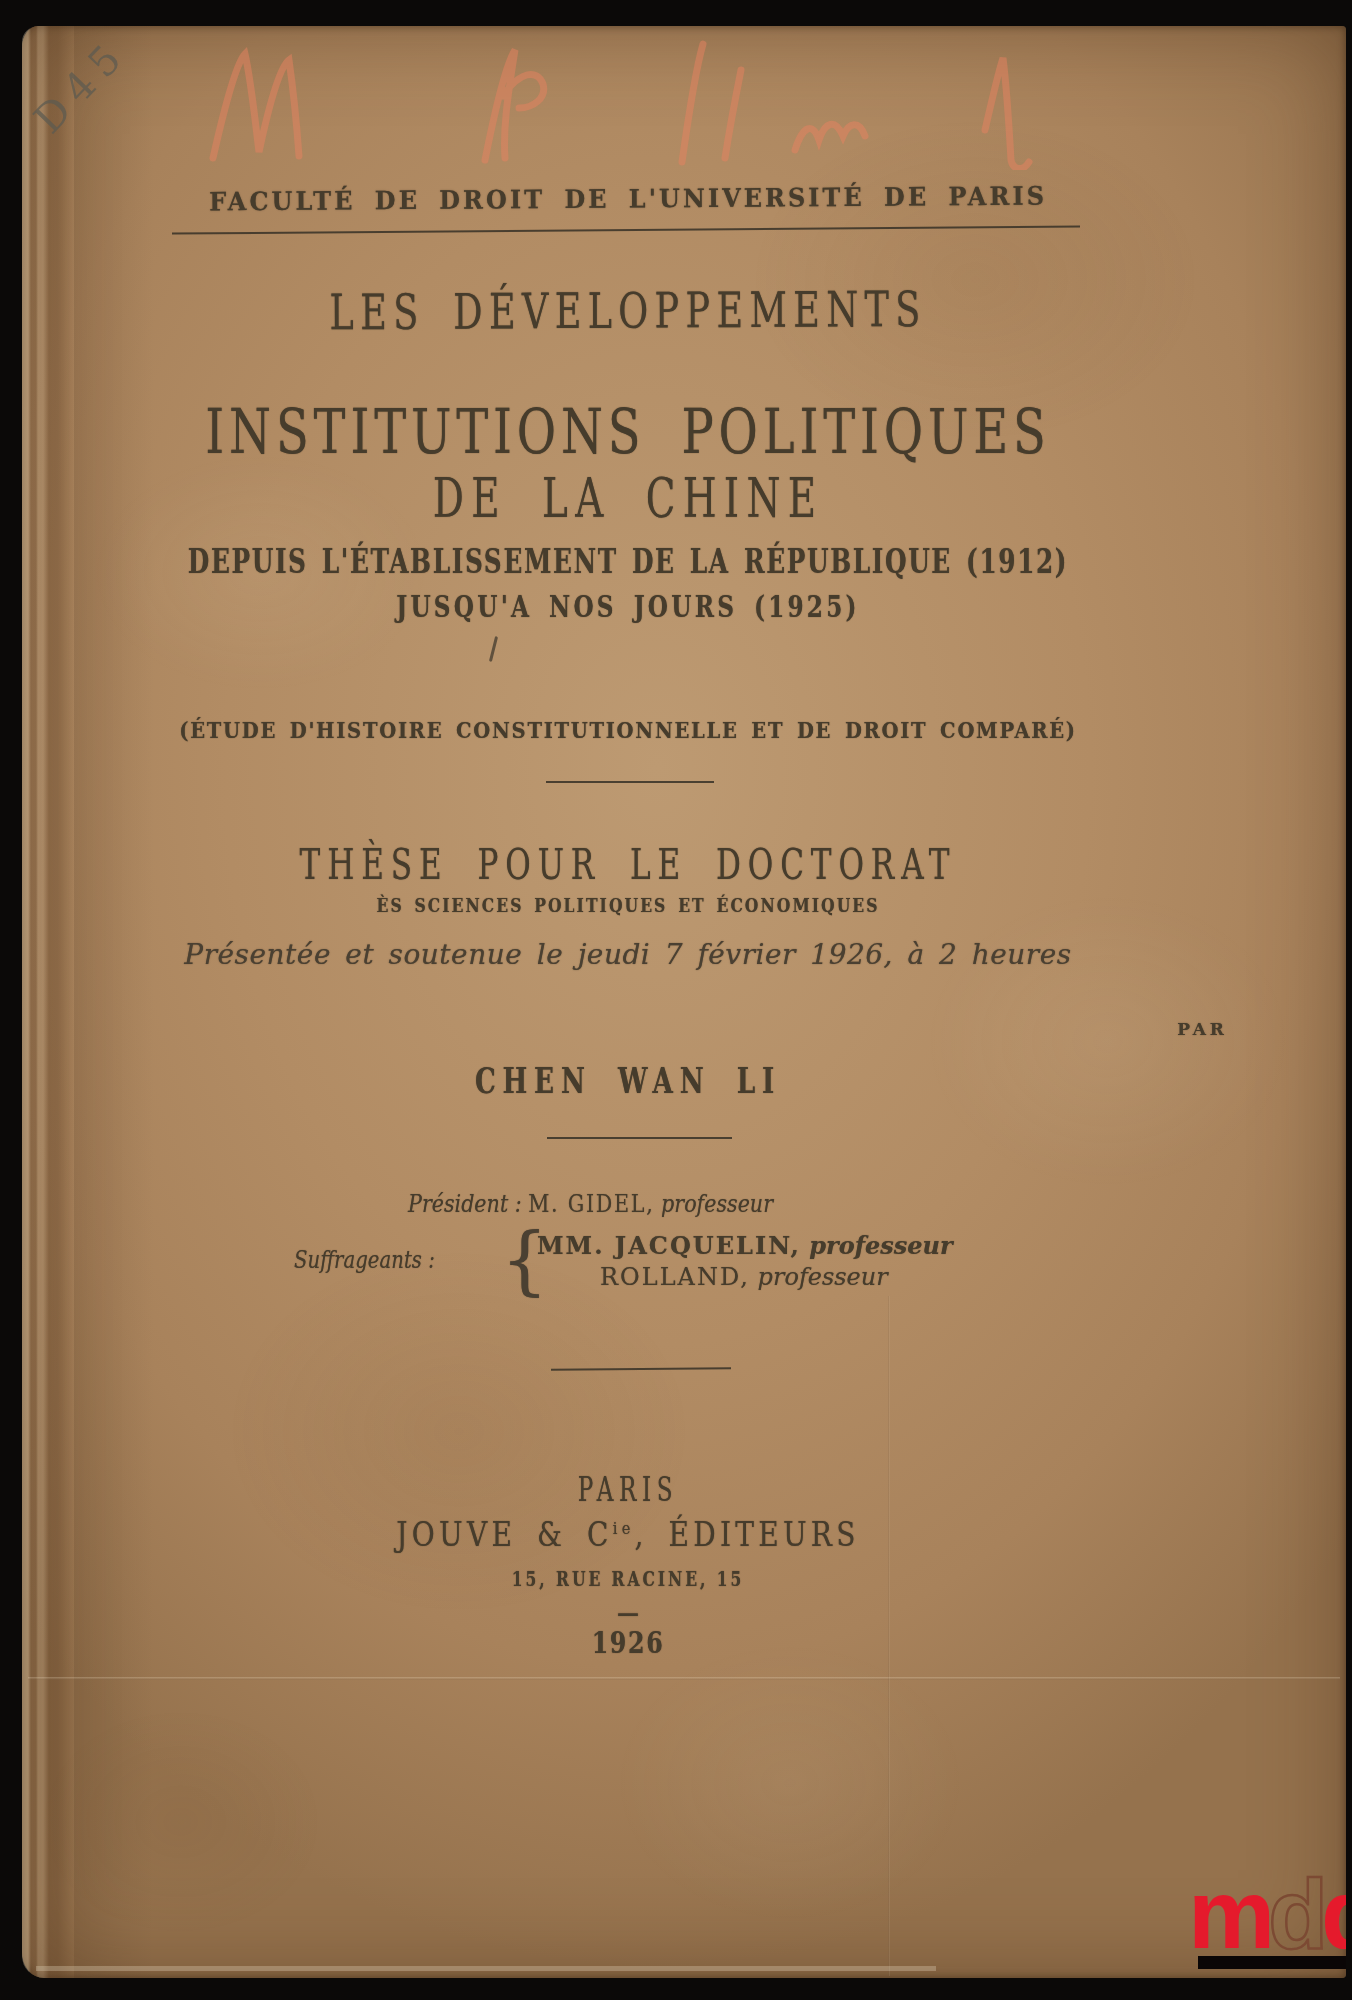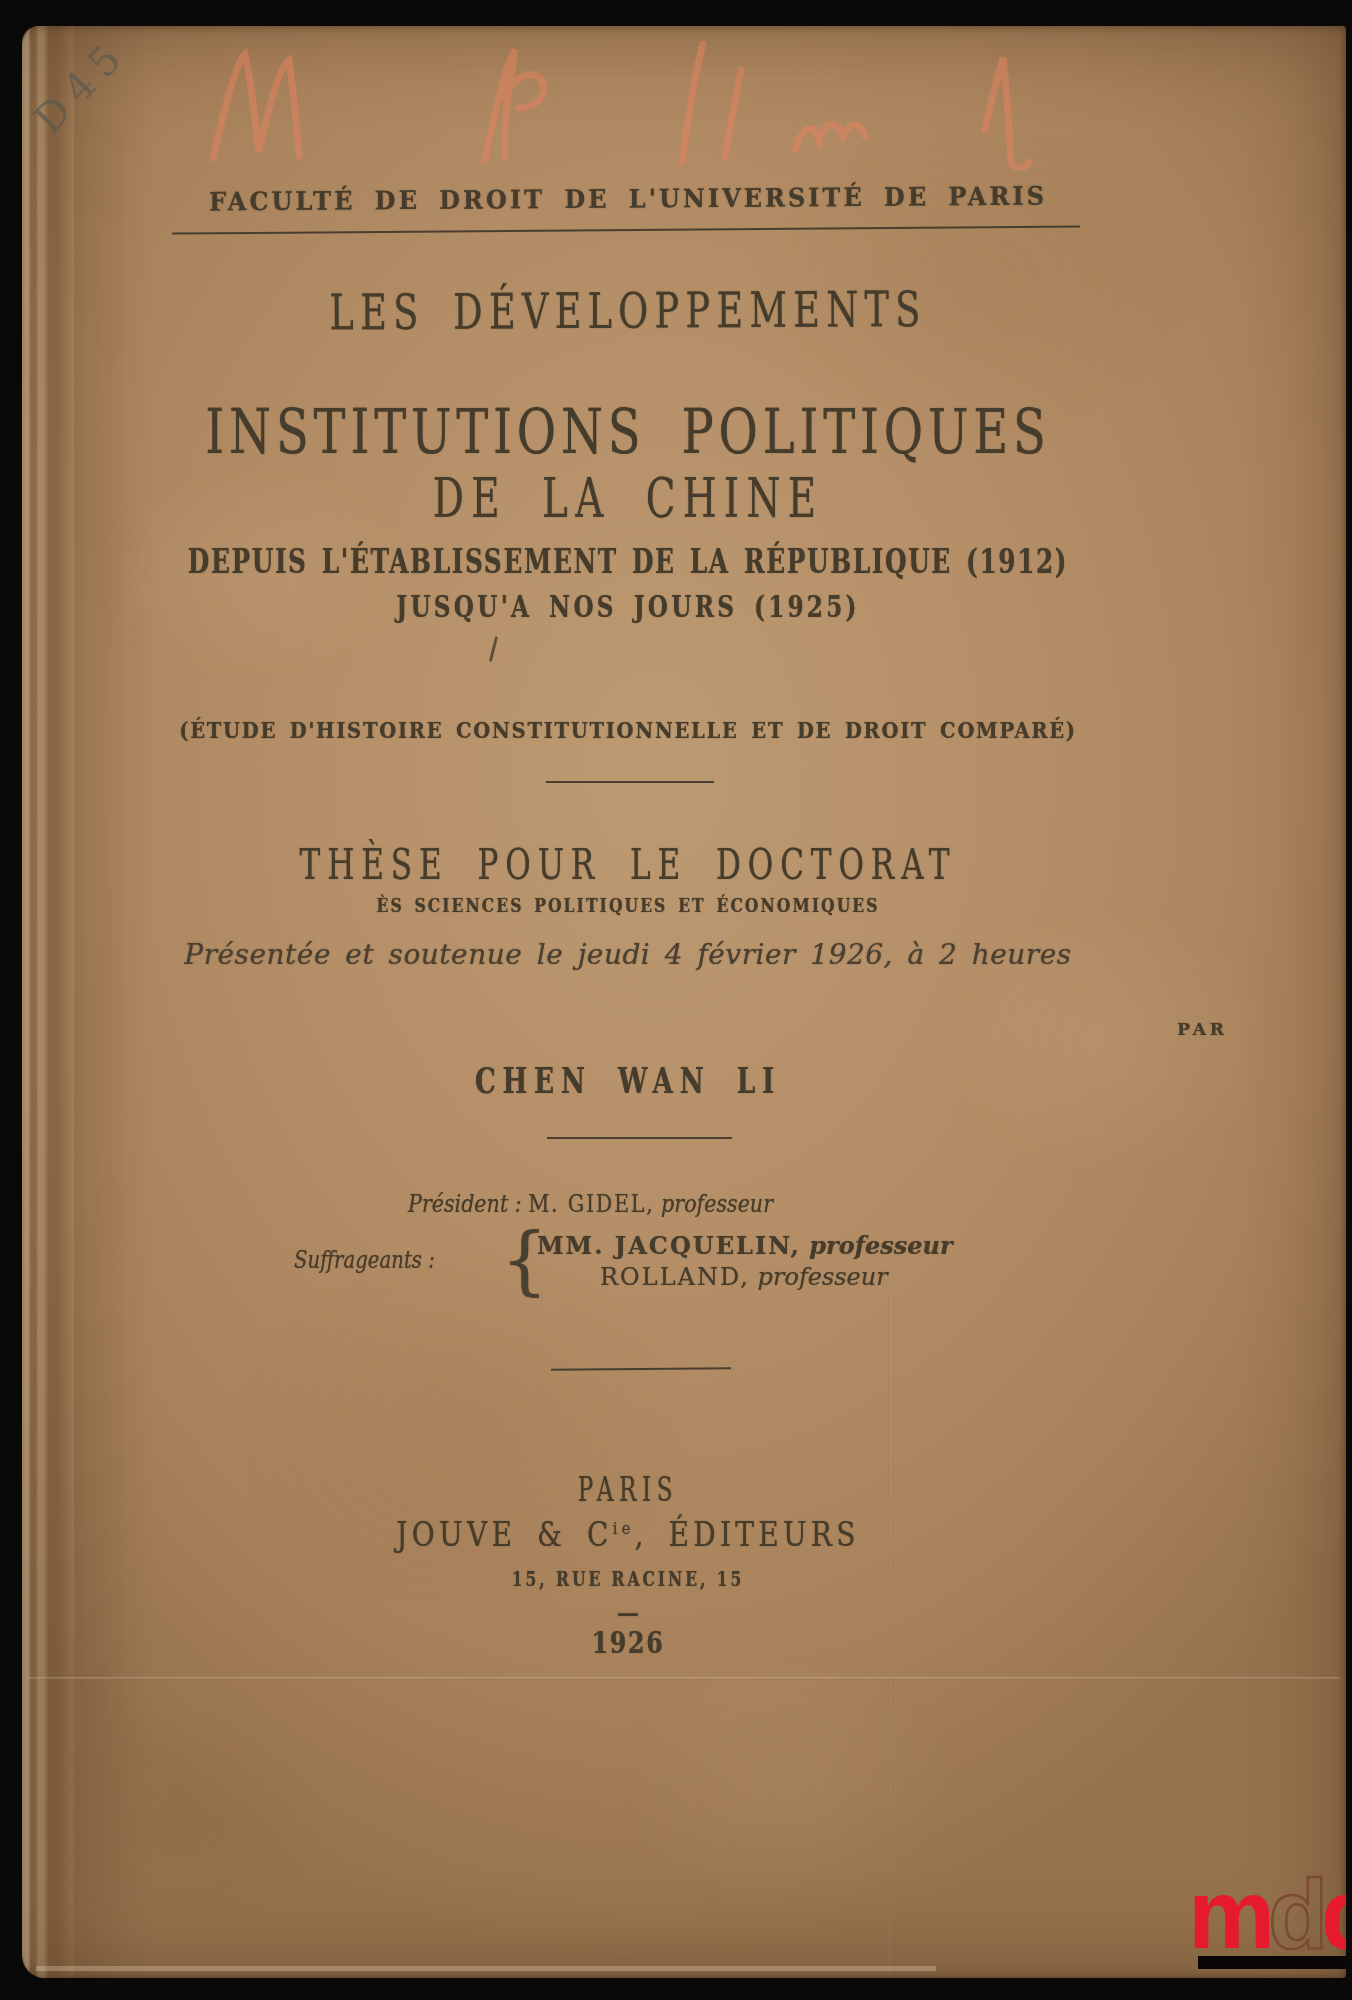--- a/index.html
+++ b/index.html
@@ -120,21 +120,21 @@
   <div class="line title4">DE LA CHINE</div>
 
   <div class="line sub1">DEPUIS L'ÉTABLISSEMENT DE LA RÉPUBLIQUE (1912)</div>
   <div class="line sub2">JUSQU'A NOS JOURS (1925)</div>
   <div class="stray"></div>
   <div class="line sub3">(ÉTUDE D'HISTOIRE CONSTITUTIONNELLE ET DE DROIT COMPARÉ)</div>
   <div class="rule rule2"></div>
 
   <div class="line thesis-h">THÈSE POUR LE DOCTORAT</div>
   <div class="line thesis-s">ÈS SCIENCES POLITIQUES ET ÉCONOMIQUES</div>
-  <div class="line defense">Présentée et soutenue le jeudi 4 février 1926, à 2 heures</div>
+  <div class="line defense">Présentée et soutenue le jeudi 7 février 1926, à 2 heures</div>
   <div class="line par">PAR</div>
   <div class="line author">CHEN WAN LI</div>
   <div class="rule rule3"></div>
 
   <div class="abs jury-line jury-president">
     <span class="it">Président :</span>
     <span class="caps-sp">M. GIDEL,</span>
     <span class="it">professeur</span>
   </div>
   <div class="abs jury-line jury-suff">Suffrageants :</div>

